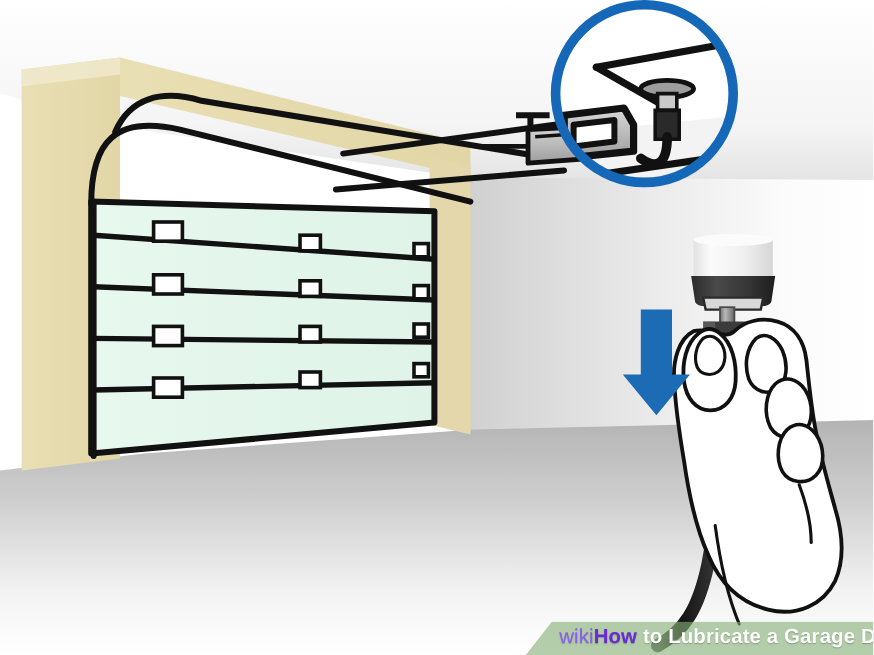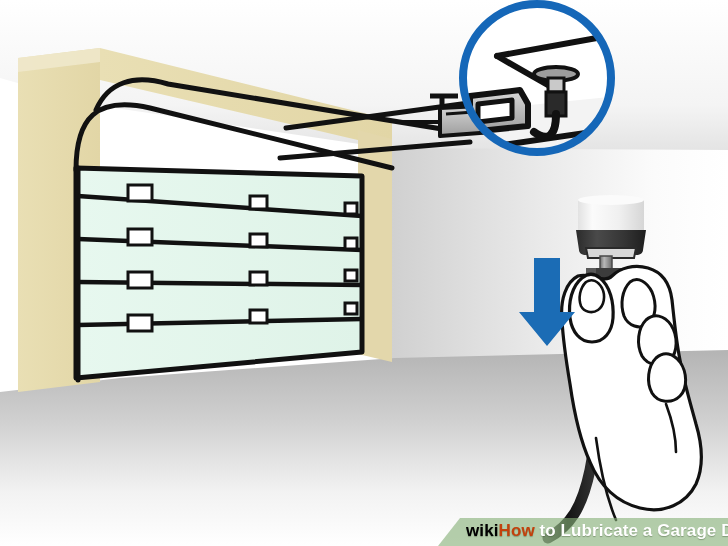--- a/index.html
+++ b/index.html
@@ -45,25 +45,25 @@
     top: 3px;
     white-space: nowrap;
     font-family: "Liberation Sans", sans-serif;
     font-size: 17px;
     font-weight: bold;
     color: #ffffff;
     letter-spacing: 0.1px;
     text-shadow: 0 1px 1px rgba(40,60,30,0.35);
   }
   .wm-text .wiki {
-    color: #000000;
-    font-weight: bold;
+    color: #8b5cf6;
+    font-weight: normal;
   }
   .wm-text .how {
-    color: #c2410c;
+    color: #6d28d9;
     font-weight: bold;
   }
   .wm-text .rest {
     color: #ffffff;
     font-weight: bold;
   }
 </style>
 </head>
 <body>
 

